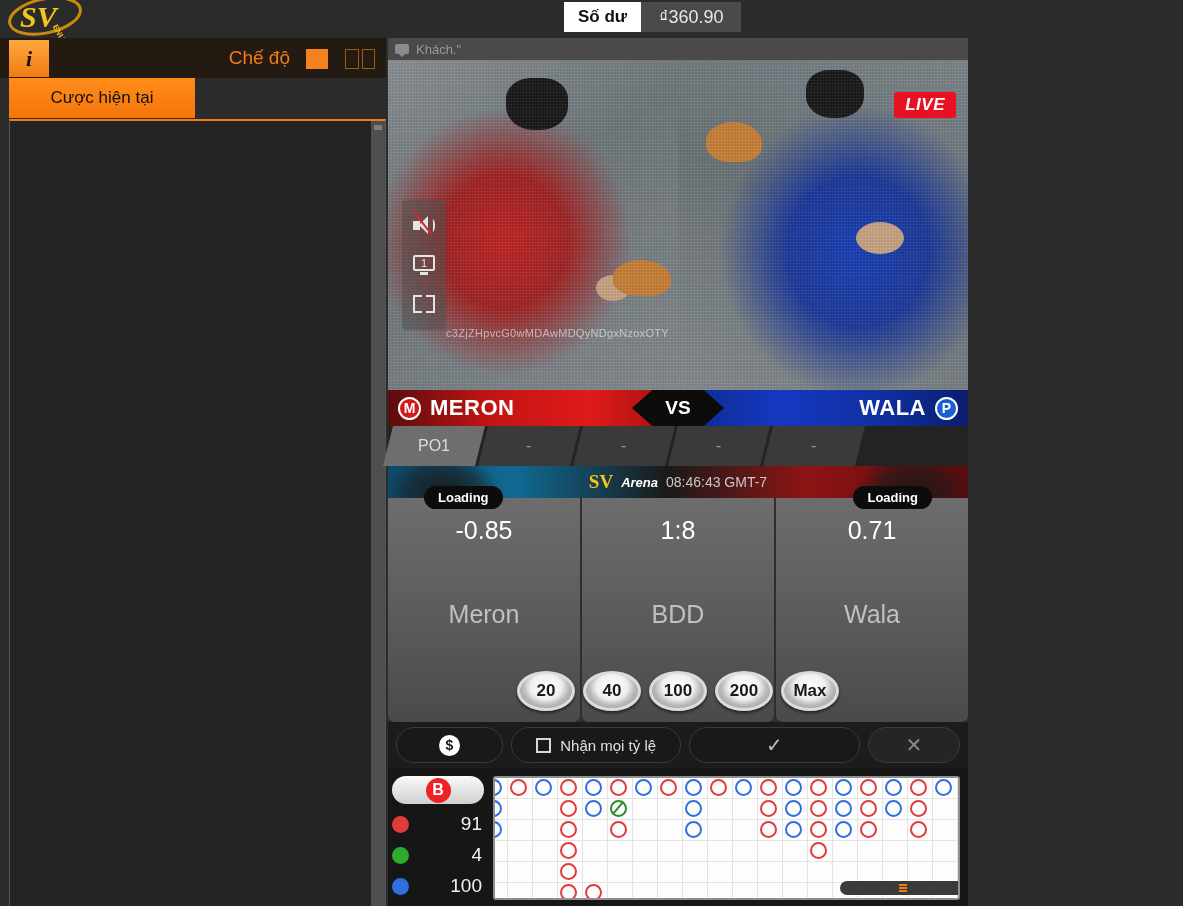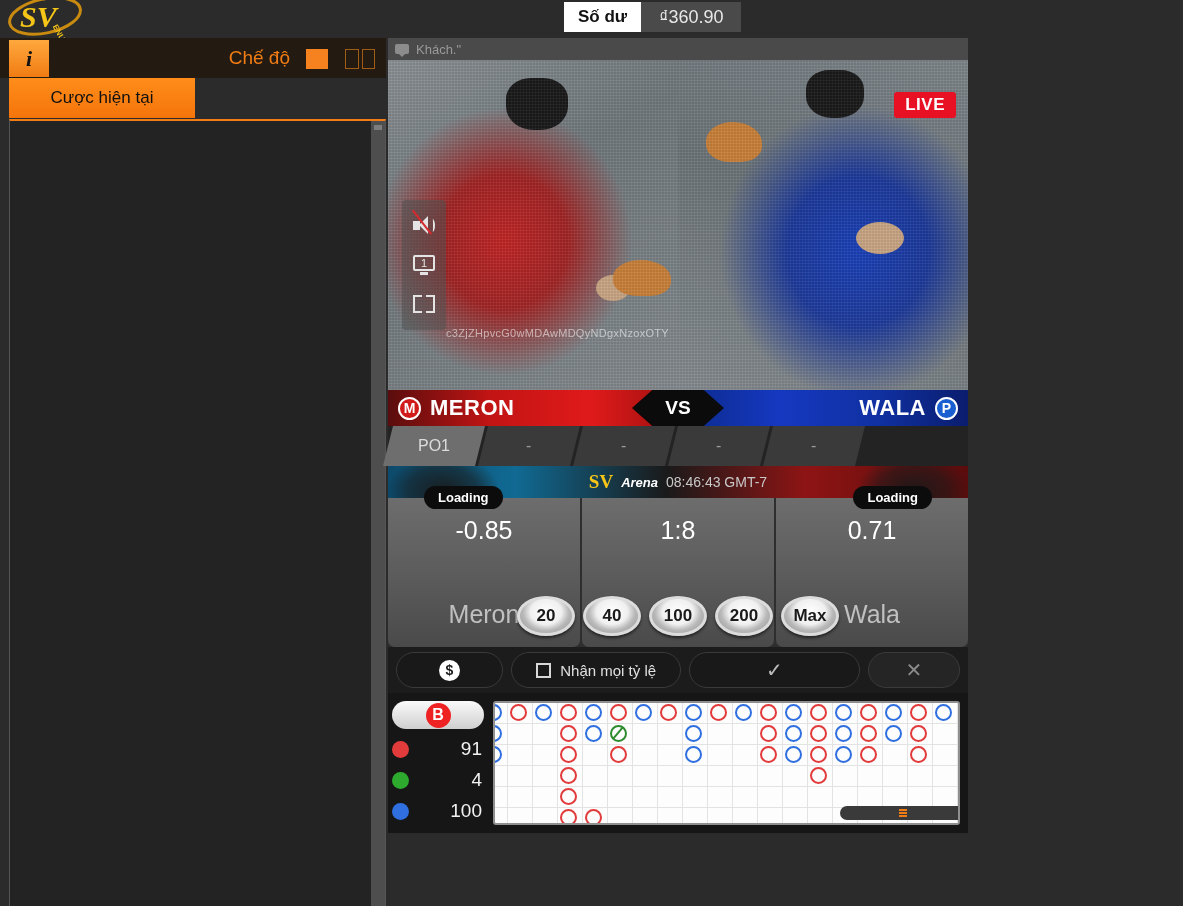--- a/index.html
+++ b/index.html
@@ -126,20 +126,21 @@
               repeating-linear-gradient(90deg, rgba(255,255,255,0.04) 0 1px, rgba(0,0,0,0.04) 1px 3px);
             opacity: .9; }
   .fig-head { position: absolute; border-radius: 40% 40% 45% 45%; background: #1a1a1a; }
   .fig-hand { position: absolute; border-radius: 50%; background: #c9a584; }
   .rooster { position: absolute; background: #c8803a; border-radius: 50% 55% 40% 45%; }
 
   #live-badge {
     position: absolute; right: 12px; top: 32px; background: #e81123; color: #fff;
     font-size: 17px; font-weight: bold; padding: 3px 11px; border-radius: 3px;
     letter-spacing: .5px;
+    font-style: italic;
   }
   #vwatermark {
     position: absolute; left: 58px; top: 231px; color: rgba(255,255,255,0.55);
     font-size: 11px; letter-spacing: .3px; margin-top: 36px;
   }
   #vcontrols {
     position: absolute; left: 14px; top: 140px; width: 44px; height: 130px;
     background: rgba(80,80,80,0.55); border-radius: 4px;
     display: flex; flex-direction: column; align-items: center;
     justify-content: space-around; padding: 6px 0;
@@ -206,21 +207,21 @@
   #sv-mini { color: #f5c518; font-size: 19px; font-weight: bold;
              font-family: "Liberation Serif", serif; }
   #arena-name { color: #fff; font-size: 13px; font-weight: bold; font-style: italic; }
   #arena-time { color: #c9c9c9; font-size: 14px; }
   .bird { position: absolute; top: 0; width: 110px; height: 62px;
           background: radial-gradient(ellipse at 50% 40%, rgba(25,25,25,.92) 0%, rgba(25,25,25,.55) 45%, rgba(25,25,25,0) 72%); }
   .bird.left { left: 0; }
   .bird.right { right: 0; }
 
   
-  #bet-panel { position: relative; width: 580px; height: 149px; background: #2e2e2e;
+  #bet-panel { position: relative; width: 580px; height: 224px; background: #2e2e2e;
                display: flex; gap: 2px; }
   .bet-col { flex: 1; position: relative;
     background: linear-gradient(180deg,#6d6d6d 0%,#5e5e5e 45%,#4a4a4a 100%);
     border-radius: 0 0 7px 7px; display: flex; flex-direction: column;
     align-items: center; }
   .bet-odds { color: #fff; font-size: 25px; margin-top: 18px; }
   .bet-name { color: #c0c0c0; font-size: 25px; margin-top: 55px; }
   .loading-badge { position: absolute; top: -12px; background: #0c0c0c; color: #fff;
     font-size: 13px; font-weight: bold; padding: 4px 14px; border-radius: 12px; z-index: 5; }
   .loading-left { left: 36px; }

